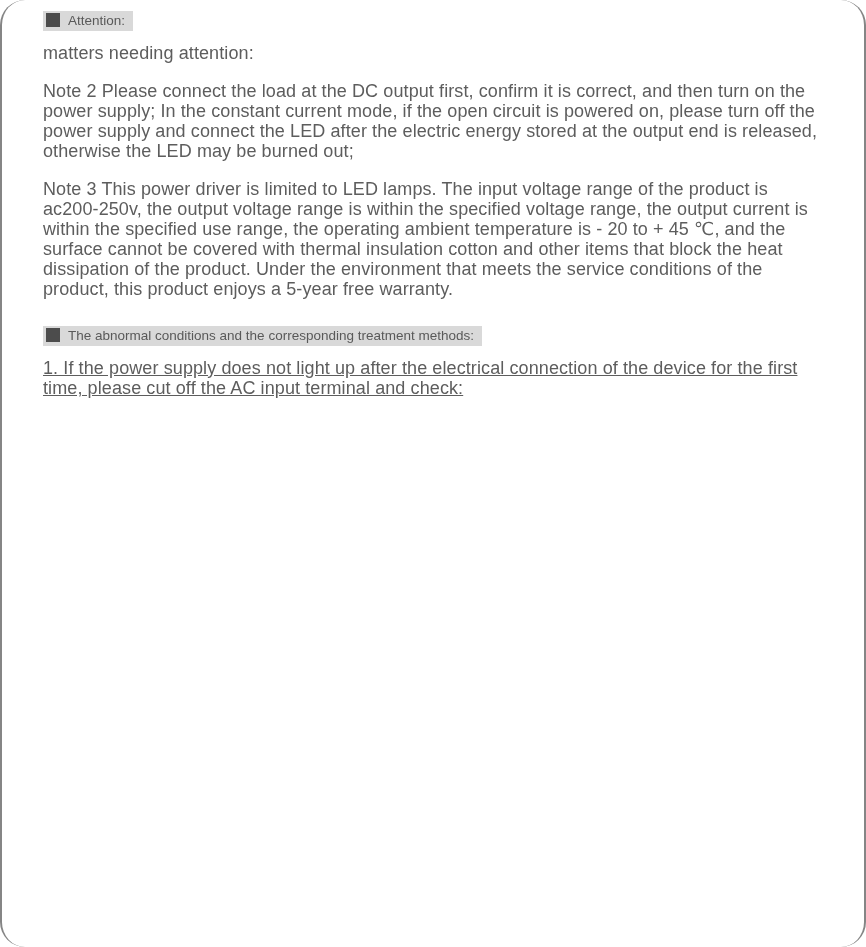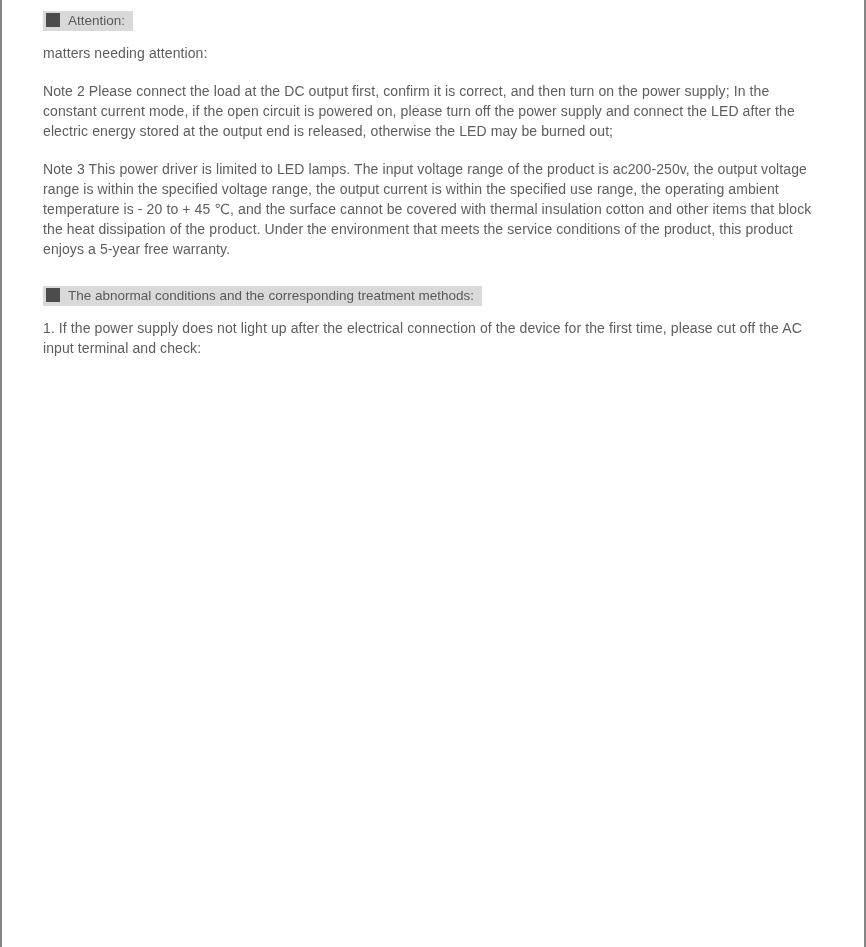--- a/index.html
+++ b/index.html
@@ -16,23 +16,24 @@
     position: relative;
     width: 866px;
     height: 947px;
     background: var(--page-bg);
     border-left: 2px solid var(--page-border);
     border-right: 2px solid var(--page-border);
     padding: 11px 43px 0 41px;
     font-family: "Liberation Sans", "DejaVu Sans", sans-serif;
     color: var(--body-text);
     overflow: hidden;
+    border-radius: 25px;
   }
   .section { display: block; }
-  .section-2 { margin-top: 27px; }
+  .section-2 { margin-top: 27px; text-decoration: underline; }
   .heading {
     display: inline-block;
     background: var(--heading-highlight);
     color: var(--heading-text);
     font-size: 13.5px;
     line-height: 15px;
     padding: 2px 8px 3px 3px;
     margin: 0 0 12px 0;
     white-space: nowrap;
   }
@@ -40,21 +41,21 @@
     display: inline-block;
     width: 14px;
     height: 14px;
     background: var(--bullet-square);
     vertical-align: -2px;
     margin-right: 8px;
   }
   .heading-wrap { line-height: 0; margin-bottom: 12px; }
   .heading-wrap .heading { margin-bottom: 0; }
   p.para {
-    font-size: 14px;
+    font-size: 18px;
     line-height: 20px;
     margin: 0 0 18px 0;
     max-width: 780px;
     letter-spacing: 0.1px;
   }
 </style>
 </head>
 <body>
 
 <div class="page">

